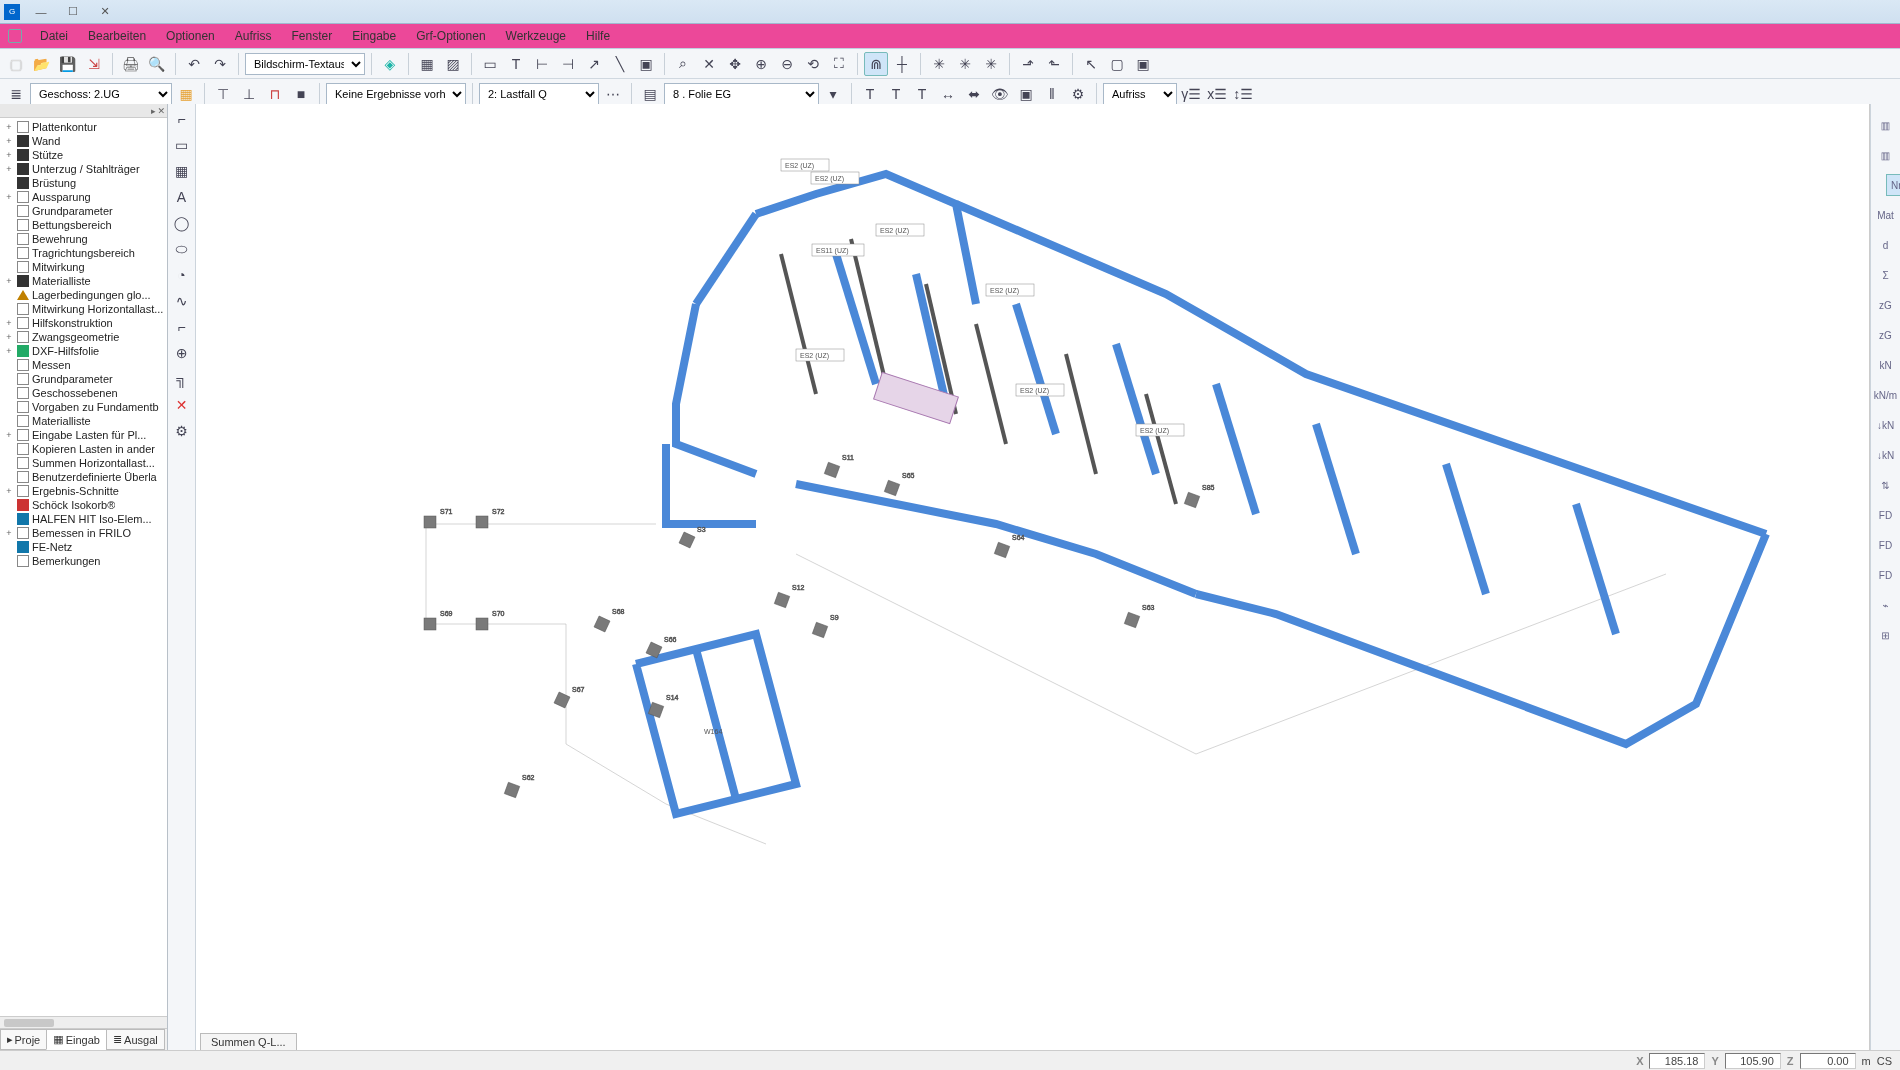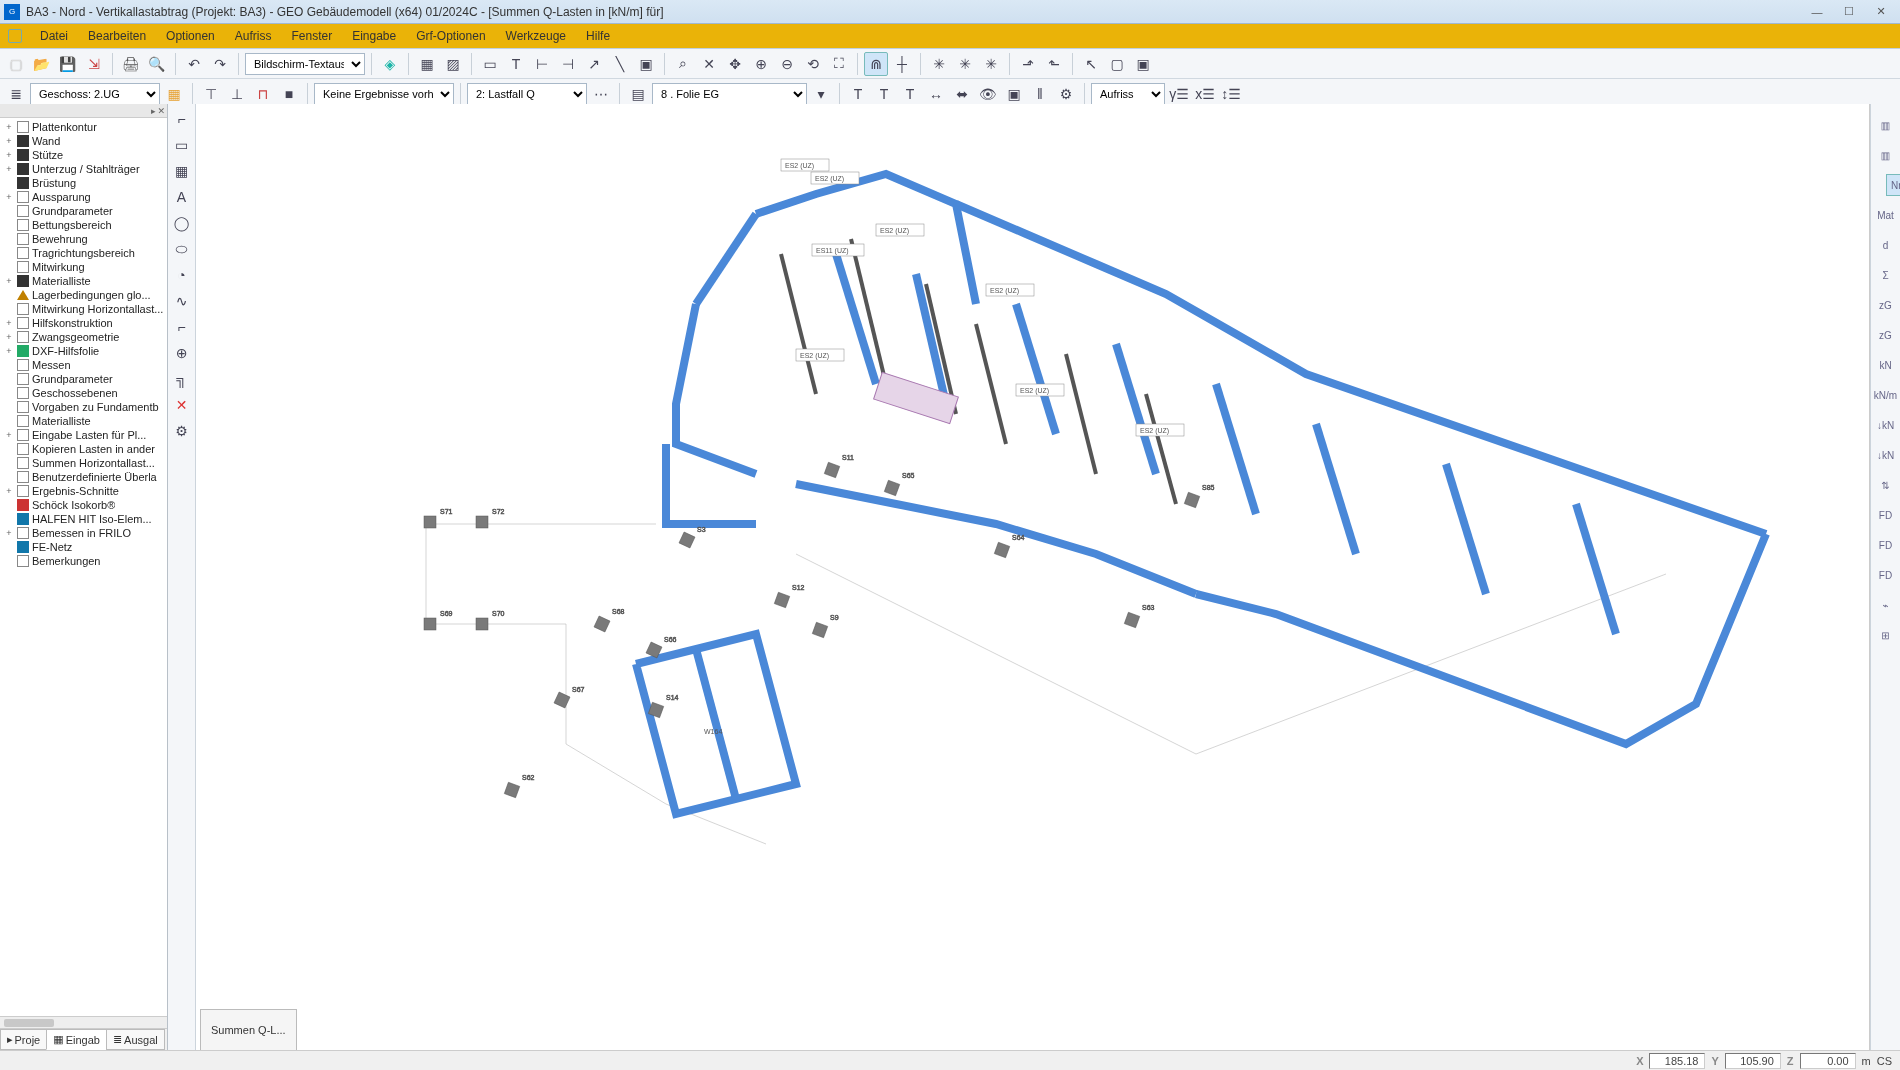--- a/index.html
+++ b/index.html
@@ -6,21 +6,21 @@
 body { width: 1900px; height: 1070px; background: #f0f0f0; overflow: hidden; font-size: 11px; color: #333; }
 
 
 .title-bar { height: 24px; background: linear-gradient(#dae8f5, #cfe0f0); display: flex; align-items: center; padding: 0 4px; border-bottom: 1px solid #a0b8d0; }
 .title-bar .app-icon { width: 16px; height: 16px; background: #0066cc; color: #fff; font-size: 8px; display: flex; align-items: center; justify-content: center; margin-right: 6px; }
 .title-bar .title-text { flex: 1; font-size: 12px; color: #333; }
 .window-controls { display: flex; gap: 2px; }
 .window-controls .btn { width: 30px; height: 20px; display: flex; align-items: center; justify-content: center; color: #555; cursor: pointer; }
 
 
-.menu-bar { height: 20px; background: #eab308; display: flex; align-items: center; padding: 12px 8px; border-bottom: 1px solid #c0d0e0; font-size: 12px; }
+.menu-bar { height: 20px; background: #ec4899; display: flex; align-items: center; padding: 12px 8px; border-bottom: 1px solid #c0d0e0; font-size: 12px; }
 .menu-bar .mico { width: 14px; height: 14px; border: 1px solid #7aa; border-radius: 2px; margin-right: 8px; }
 .menu-bar .menu-item { padding: 0 10px; cursor: pointer; }
 
 
 .toolbar-row { height: 30px; background: #f4f6f9; border-bottom: 1px solid #d0d8e0; display: flex; align-items: center; padding: 0 4px; gap: 2px; }
 .tb-btn { width: 24px; height: 24px; display: flex; align-items: center; justify-content: center; border: 1px solid transparent; cursor: pointer; color: #445; font-size: 14px; border-radius: 2px; }
 .tb-btn.active { background: #cfe5f8; border-color: #7bb; }
 .tb-sep { width: 1px; height: 22px; background: #c8d0d8; margin: 0 4px; }
 .tb-select { height: 22px; border: 1px solid #a8b8c8; background: #fff; font-size: 11px; padding: 0 4px; }
 
@@ -47,21 +47,21 @@
 .hscroll .thumb{height:8px;width:50px;background:#c8c8c8;border-radius:2px;margin-left:4px;}
 
 
 .tool-col { width: 28px; background: #f4f6f9; border-right: 1px solid #ccd4dc; display: flex; flex-direction: column; align-items: center; padding-top: 4px; gap: 4px; }
 .tool-col .tb-btn { width: 24px; height: 22px; }
 
 
 .canvas-wrap { flex: 1; background: #fff; position: relative; overflow: hidden; border-right:1px solid #ccc;}
 .canvas-wrap svg { position: absolute; top: 0; left: 0; }
 .canvas-tabs{position:absolute;bottom:0;left:0;height:20px;display:flex;align-items:flex-end;padding-left:4px;}
-.canvas-tabs .tab{padding:14px 10px;border:1px solid #bbb;background:#f5f5f5;font-size:11px;border-bottom:none;}
+.canvas-tabs .tab{padding:2px 10px;border:1px solid #bbb;background:#f5f5f5;font-size:11px;border-bottom:none;}
 
 
 .right-panel { width: 30px; background: #f4f6f9; border-left: 1px solid #ccd4dc; display: flex; flex-direction: column; align-items: center; padding-top: 10px; gap: 8px; }
 .right-panel .r-btn { width: 24px; height: 22px; font-size: 10px; color: #668; display: flex; align-items: center; justify-content: center; border: 1px solid transparent; cursor: pointer; }
 .right-panel .r-btn.active{background:#cfe5f8;border-color:#7bb;margin-left:24px;}
 
 
 .status-bar { position: absolute; bottom: 0; left: 0; right: 0; height: 20px; background: #f0f0f0; border-top: 1px solid #ccc; display: flex; align-items: center; justify-content: flex-end; padding: 0 8px; gap: 6px; font-size: 11px; color: #444; }
 .status-bar .coord-box { border: 1px inset #ccc; background: #fff; padding: 1px 6px; min-width: 56px; text-align: right; }
 .status-bar .axis{font-weight:bold;color:#888;}
@@ -74,21 +74,20 @@
 .ico-print{color:#555;}
 .ico-preview{color:#555;}
 .svg-lbl{font:7px sans-serif;fill:#555;}
 .svg-tag{fill:#fff;stroke:#888;stroke-width:0.5;}
 </style>
 </head>
 <body>
 
 <div class="title-bar">
   <div class="app-icon">G</div>
-  <div class="title-text">BA3 - Nord - Vertikallastabtrag (Projekt: BA3) - GEO Gebäudemodell (x64) 01/2024C - [Summen Q-Lasten in [kN/m] für]</div>
   <div class="window-controls">
     <div class="btn">—</div>
     <div class="btn">☐</div>
     <div class="btn">✕</div>
   </div>
 </div>
 
 <div class="menu-bar">
   <div class="mico"></div>
   <div class="menu-item">Datei</div>
@@ -149,21 +148,21 @@
   <div class="tb-btn">⬏</div>
   <div class="tb-btn">⬑</div>
   <div class="tb-sep"></div>
   <div class="tb-btn">↖</div>
   <div class="tb-btn">▢</div>
   <div class="tb-btn">▣</div>
 </div>
 
 <div class="toolbar-row">
   <div class="tb-btn">≣</div>
-  <select class="tb-select" style="width:130px">
+  <select class="tb-select" style="width:142px">
     <option>Geschoss: 2.UG</option>
   </select>
   <div class="tb-btn" style="color:#e6a030">▦</div>
   <div class="tb-sep"></div>
   <div class="tb-btn">⊤</div>
   <div class="tb-btn">⊥</div>
   <div class="tb-btn" style="color:#c44">⊓</div>
   <div class="tb-btn">■</div>
   <div class="tb-sep"></div>
   <select class="tb-select" style="width:140px">

